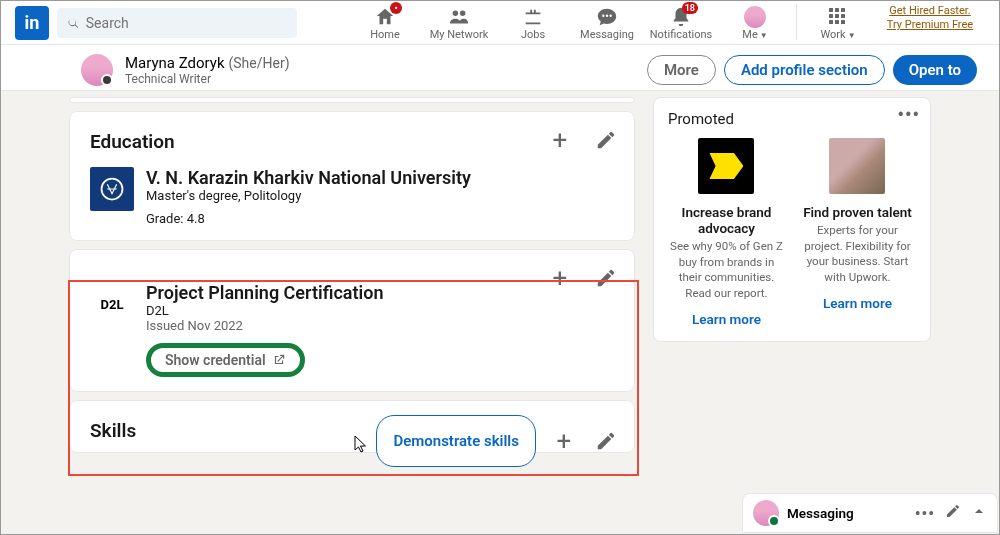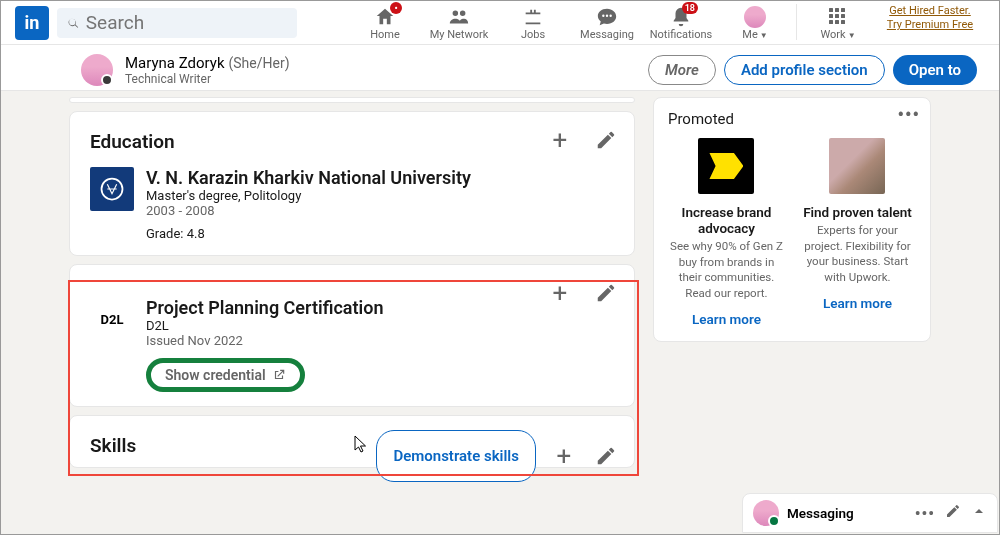--- a/index.html
+++ b/index.html
@@ -3,21 +3,21 @@
 <meta charset="utf-8">
 <style>
 * { margin: 0; padding: 0; box-sizing: border-box; font-family: -apple-system, "Segoe UI", Roboto, Arial, sans-serif; }
 body { background: #f3f2ef; width: 1000px; height: 535px; overflow: hidden; border: 1px solid #999; }
 
 
 .top-nav { background: #fff; border-bottom: 1px solid #e6e6e6; display: flex; align-items: center; padding: 0 14px; height: 44px; }
 .logo { width: 34px; height: 34px; background: #0a66c2; color: #fff; border-radius: 4px; font-weight: 700; font-size: 18px; display: flex; align-items: center; justify-content: center; margin-right: 8px; }
 .search-box { background: #eef3f8; border-radius: 4px; height: 30px; width: 240px; display: flex; align-items: center; padding: 0 10px; }
 .search-box svg { width: 14px; height: 14px; fill: #666; margin-right: 6px; }
-.search-box input { border: none; background: none; outline: none; font-size: 19px; width: 100%; }
+.search-box input { border: none; background: none; outline: none; font-size: 14px; width: 100%; }
 .nav-spacer { flex: 1; }
 .nav-items { display: flex; }
 .nav-item { width: 74px; display: flex; flex-direction: column; align-items: center; font-size: 11px; color: #666; cursor: pointer; position: relative; padding-top: 2px; }
 .nav-item .ico { height: 22px; display: flex; align-items: center; justify-content: center; }
 .nav-item svg { width: 22px; height: 22px; fill: #666; }
 .nav-item .badge { position: absolute; top: -2px; right: 20px; background: #cc1016; color: #fff; border-radius: 8px; font-size: 9px; font-weight: 600; padding: 0 3px; min-width: 12px; text-align: center; line-height: 12px; }
 .nav-item .avatar { width: 22px; height: 22px; border-radius: 50%; background: linear-gradient(#eac 40%, #d8b 100%); }
 .nav-item .caret { font-size: 8px; margin-left: 2px; }
 .divider { width: 1px; background: #e6e6e6; height: 36px; margin: 0 4px; }
 .premium-link { font-size: 11px; color: #915907; text-decoration: underline; text-align: center; line-height: 1.3; width: 110px; }
@@ -25,21 +25,21 @@
 .dot-grid span { background: #666; border-radius: 0.5px; }
 
 
 .profile-bar { background: #fff; display: flex; align-items: center; padding: 8px 22px 4px 80px; border-bottom: 1px solid #e6e6e6; position: relative; }
 .profile-bar .avatar-lg { width: 32px; height: 32px; border-radius: 50%; background: linear-gradient(#eac 40%, #d8b 100%); position: relative; margin-right: 12px; }
 .profile-bar .avatar-lg::after { content:""; position:absolute; bottom:0; right:0; width:8px; height:8px; background:#3a3a3a; border:2px solid #fff; border-radius:50%; }
 .profile-name { font-size: 15px; color: #000; }
 .profile-role { font-size: 12px; color: #666; }
 .pronouns { color: #666; font-size: 14px; }
 .profile-bar .spacer { flex: 1; }
-.btn-more { border: 1px solid #888; background: #fff; color: #666; font-size: 15px; font-weight: 600; padding: 5px 16px; border-radius: 18px; cursor: pointer; margin-right: 8px; font-style: italic; }
+.btn-more { border: 1px solid #888; background: #fff; color: #666; font-size: 15px; font-weight: 600; padding: 5px 16px; border-radius: 18px; cursor: pointer; margin-right: 8px; }
 .btn-add { border: 1px solid #0a66c2; background: #fff; color: #0a66c2; font-size: 15px; font-weight: 600; padding: 5px 16px; border-radius: 18px; cursor: pointer; margin-right: 8px; }
 .btn-open { background: #0a66c2; color: #fff; border: none; font-size: 15px; font-weight: 600; padding: 6px 16px; border-radius: 18px; cursor: pointer; }
 
 
 .content { display: flex; padding: 6px 68px 0 68px; gap: 18px; }
 .main-col { width: 570px; }
 .card { background: #fff; border-radius: 8px; border: 1px solid #e6e6e6; padding: 18px 20px 14px 20px; margin-bottom: 8px; position: relative; }
 .card.blank { height: 6px; padding: 0; margin-bottom:8px; }
 .card h2 { font-size: 19px; font-weight: 600; color: rgba(0,0,0,0.9); }
 .card-actions { position: absolute; top: 14px; right: 14px; display: flex; gap: 18px; }
@@ -201,21 +201,20 @@
       <div class="entry">
         <div class="entry-logo">
             <svg width="28" height="28" viewBox="0 0 24 24" fill="#fff">
               <circle cx="12" cy="12" r="9" fill="none" stroke="#fff" stroke-width="1.5"></circle>
               <path d="M8 8l4 8 4-8M8 12h8" stroke="#fff" stroke-width="1" fill="none"></path>
             </svg>
           </div>
         <div class="entry-body">
           <div class="entry-title">V. N. Karazin Kharkiv National University</div>
           <div class="entry-sub">Master's degree, Politology</div>
-          <div class="entry-meta">2003 - 2008</div>
           <div class="entry-grade">Grade: 4.8</div>
         </div>
       </div>
     </div>
 
     <div class="card" style="position:relative;">
       <div class="card-actions">
         <div class="icon-btn">
             <span class="plus-icon">+</span>
           </div>

